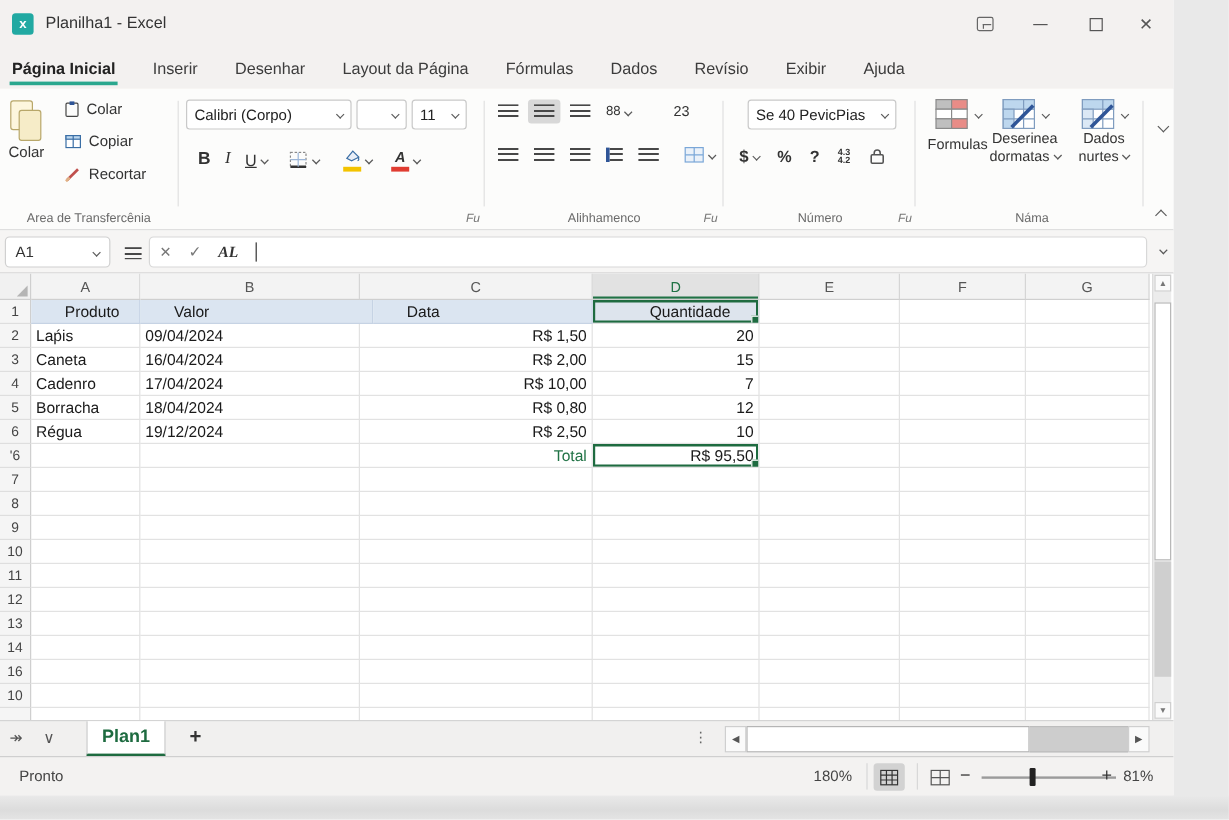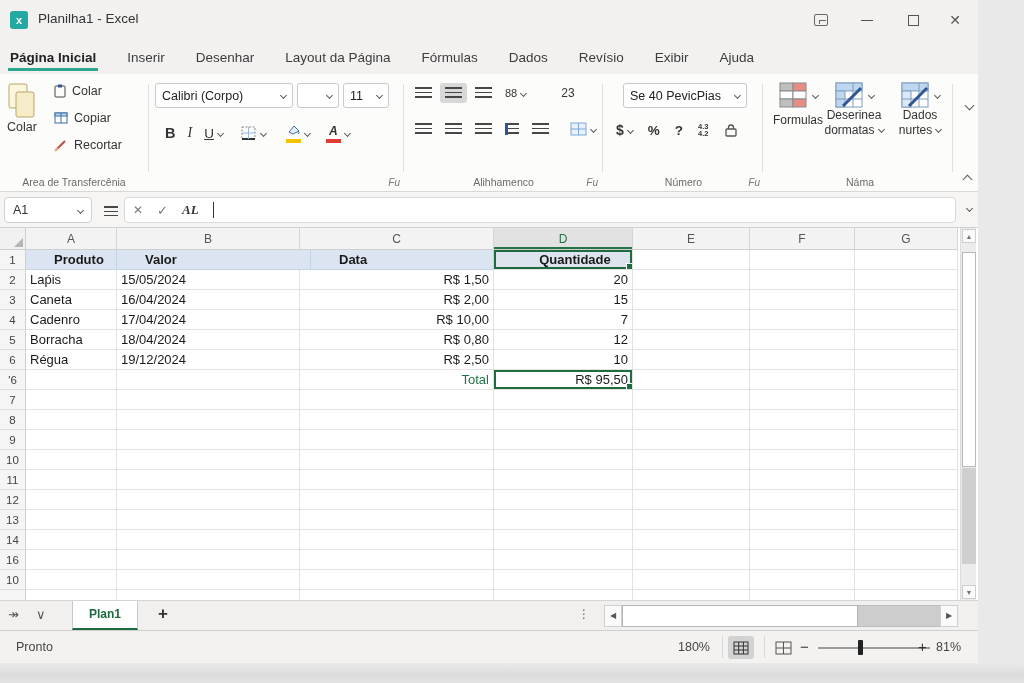--- a/index.html
+++ b/index.html
@@ -60,36 +60,36 @@
   .hdr-row { position:absolute; left:0; top:0; display:flex; height:22px; }
   .corner { width:26px; height:22px; background:#f1f1f1; border-right:1px solid #cfcfcf; border-bottom:1px solid #cfcfcf; position:relative; }
   .corner::after { content:""; position:absolute; right:2px; bottom:2px; border-left:9px solid transparent; border-bottom:9px solid #b5b5b5; }
   .colhdr { height:22px; background:#f3f3f3; border-right:1px solid #d5d5d5; border-bottom:1px solid #cfcfcf; text-align:center; font-size:12px; color:#555; line-height:22px; }
   .colhdr.sel { background:#e2e2e2; color:#217346; box-shadow:inset 0 -2px 0 #217346; }
   #grid-body { position:absolute; left:0; top:22px; }
   .grow { display:flex; height:20px; }
   .rowhdr { width:26px; background:#f5f5f5; border-right:1px solid #cfcfcf; border-bottom:1px solid #dedede; font-size:11.5px; color:#444; text-align:center; line-height:20px; }
   .cell { height:20px; border-right:1px solid #e2e2e2; border-bottom:1px solid #e2e2e2; font-size:13px; line-height:19px; padding:0 4px; color:#1a1a1a; white-space:nowrap; overflow:hidden; position:relative; }
   .cell.lft { text-align:left; } .cell.rgt { text-align:right; } .cell.ctr { text-align:center; }
-  .cell.bold { font-weight:bold;padding-left:28px; }
+  .cell.bold { font-weight:normal;padding-left:28px; }
   .cell.c-blue { background:#dbe5f1; border-right-color:#c6d3e4; border-bottom-color:#c6d3e4; }
   .cell.dsel { background:#dde4ed; box-shadow:inset 0 0 0 2px #1e6b40; z-index:2; }
   .cell.total-lbl { color:#217346; }
   .cell.total-val { box-shadow:inset 0 0 0 2px #1e6b40; z-index:2; }
   .cell.dsel::after, .cell.total-val::after { content:""; position:absolute; right:-1px; bottom:-1px; width:5px; height:5px; background:#1e6b40; border:1px solid #fff; }
   .vscroll { position:absolute; left:960px; top:0; width:16px; height:372px; background:#ececec; border-left:1px solid #dcdcdc; }
   .vs-btn { position:absolute; left:1px; width:14px; height:14px; background:#fafafa; border:1px solid #cfcfcf; color:#777; font-size:7px; text-align:center; line-height:13px; }
   .vs-up { top:1px; } .vs-down { bottom:1px; }
   .vs-thumb { position:absolute; left:1px; top:24px; width:14px; height:215px; background:#fff; border:1px solid #b8b8b8; }
   .vs-gray { position:absolute; left:1px; top:240px; width:14px; height:96px; background:#cfcfcf; }
 
   
   .sheetbar { position:absolute; left:0; top:600px; width:100%; height:30px; background:#f1f0ef; border-top:1px solid #d4d4d4; }
   .sb-ic { position:absolute; top:6px; font-size:13px; color:#555; }
-  .sheettab { position:absolute; left:72px; top:0; width:66px; height:29px; background:#fff; border:1px solid #c8c8c8; border-top:none; border-bottom:2.5px solid #1e6b40; color:#1e6b40; font-weight:bold; font-size:12px; text-align:center; line-height:26px; }
+  .sheettab { position:absolute; left:72px; top:0; width:66px; height:29px; background:#fff; border:1px solid #c8c8c8; border-top:none; border-bottom:2.5px solid #1e6b40; color:#1e6b40; font-weight:bold; font-size:15px; text-align:center; line-height:26px; }
   .addsheet { position:absolute; left:158px; top:3px; font-size:17px; font-weight:bold; color:#333; }
   .sb-dots { position:absolute; left:578px; top:6px; color:#666; font-size:12px; }
   .hscroll { position:absolute; left:604px; top:4px; width:358px; height:22px; display:flex; }
   .hs-btn { width:18px; height:22px; background:#fafafa; border:1px solid #cfcfcf; color:#555; font-size:8px; text-align:center; line-height:20px; }
   .hs-thumb { width:236px; height:22px; background:#fff; border:1px solid #b5b5b5; }
   .hs-gray { width:82px; height:22px; background:#cdcdcd; border-top:1px solid #bdbdbd; border-bottom:1px solid #bdbdbd; }
 
   
   .statusbar { position:absolute; left:0; top:630px; width:100%; height:33px; background:#f3f2f1; border-top:1px solid #cfcfcf; font-size:12.5px; color:#444; }
   .st-ready { position:absolute; left:16px; top:9px; }
@@ -391,21 +391,21 @@
           <div class="cell lft bold c-blue" style="width: 194px;">Valor</div>
           <div class="cell lft bold c-blue" style="width: 183px;">Data</div>
           <div class="cell ctr bold dsel" style="width: 139px;">Quantidade</div>
           <div class="cell" style="width: 117px;"></div>
           <div class="cell" style="width: 105px;"></div>
           <div class="cell" style="width: 103px;"></div>
         </div>
         <div class="grow">
           <div class="rowhdr">2</div>
           <div class="cell lft" style="width: 91px;">Laṕis</div>
-          <div class="cell lft" style="width: 183px;">15/05/2024</div>
+          <div class="cell lft" style="width: 183px;">09/04/2024</div>
           <div class="cell rgt" style="width: 194px;">R$ 1,50</div>
           <div class="cell rgt" style="width: 139px;">20</div>
           <div class="cell" style="width: 117px;"></div>
           <div class="cell" style="width: 105px;"></div>
           <div class="cell" style="width: 103px;"></div>
         </div>
         <div class="grow">
           <div class="rowhdr">3</div>
           <div class="cell lft" style="width: 91px;">Caneta</div>
           <div class="cell lft" style="width: 183px;">16/04/2024</div>

